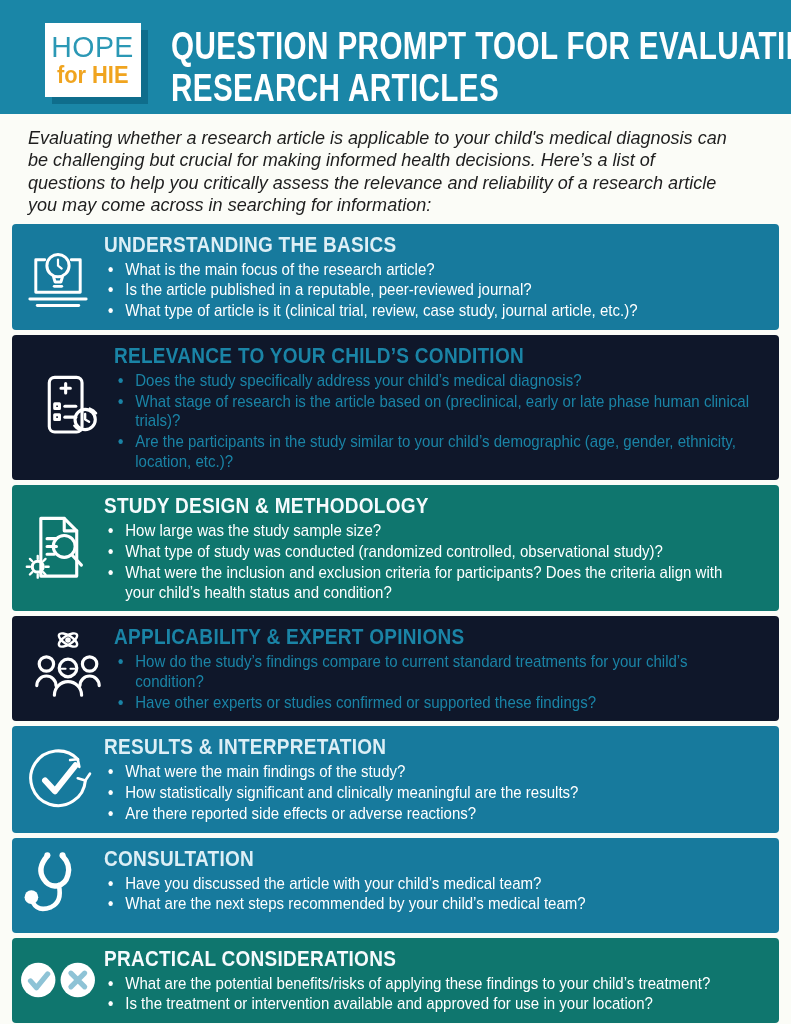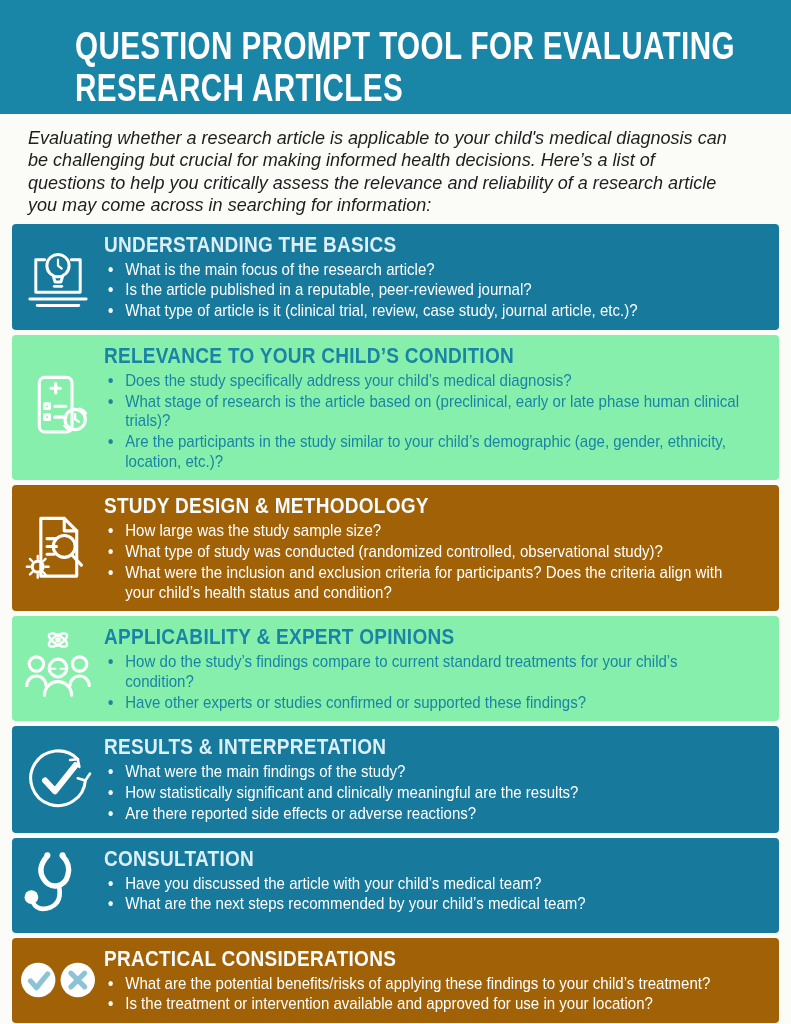--- a/index.html
+++ b/index.html
@@ -38,30 +38,34 @@
   .cards{padding:0 12px;flex:none;}
   .card{border-radius:4px;display:flex;margin-bottom:5px;padding:7px 0 8px;}
   .icon-col{flex:0 0 92px;display:flex;align-items:center;justify-content:center;}
   .content{flex:0 0 724px;min-width:0;transform:scaleX(.885);transform-origin:left top;padding-top:2px;}
   .sec-title{margin:0 0 2px;font-size:21.5px;font-weight:700;letter-spacing:.3px;white-space:nowrap;}
   .bullets{margin:2px 0 0;padding-left:22px;font-size:17px;line-height:1.16;}
   .bullets li{margin-bottom:1px;padding-left:2px;}
   .bullets li::marker{color:currentColor;}
   .theme-dark{background:#177a9d;color:#ffffff;}
   .theme-dark .sec-title{color:#ddeff6;}
-  .theme-light{background:#86efac;color:#1a84a6;}
+  .theme-light{background:#0f172a;color:#1a84a6;padding-left:10px;}
   .theme-light .sec-title{color:#1a84a6;}
-  .theme-steel{background:#a16207;color:#ffffff;}
+  .theme-steel{background:#0f766e;color:#ffffff;}
   .theme-steel .sec-title{color:#f6fbfd;}
   .icon-col svg{stroke:#fff;fill:none;stroke-width:4;stroke-linecap:round;stroke-linejoin:round;}
 </style>
 </head>
 <body>
 
 <header class="header">
+  <div class="logo-box">
+    <div class="logo-hope">HOPE</div>
+    <div class="logo-forhie">for HIE</div>
+  </div>
   <h1 class="title">
     <div class="title-line">QUESTION PROMPT TOOL FOR EVALUATING</div>
     <div class="title-line">RESEARCH ARTICLES</div>
   </h1>
 </header>
 
 <p class="intro">Evaluating whether a research article is applicable to your child's medical diagnosis can be challenging but crucial for making informed health decisions. Here’s a list of questions to help you critically assess the relevance and reliability of a research article you may come across in searching for information:</p>
 
 <div class="cards">
 

